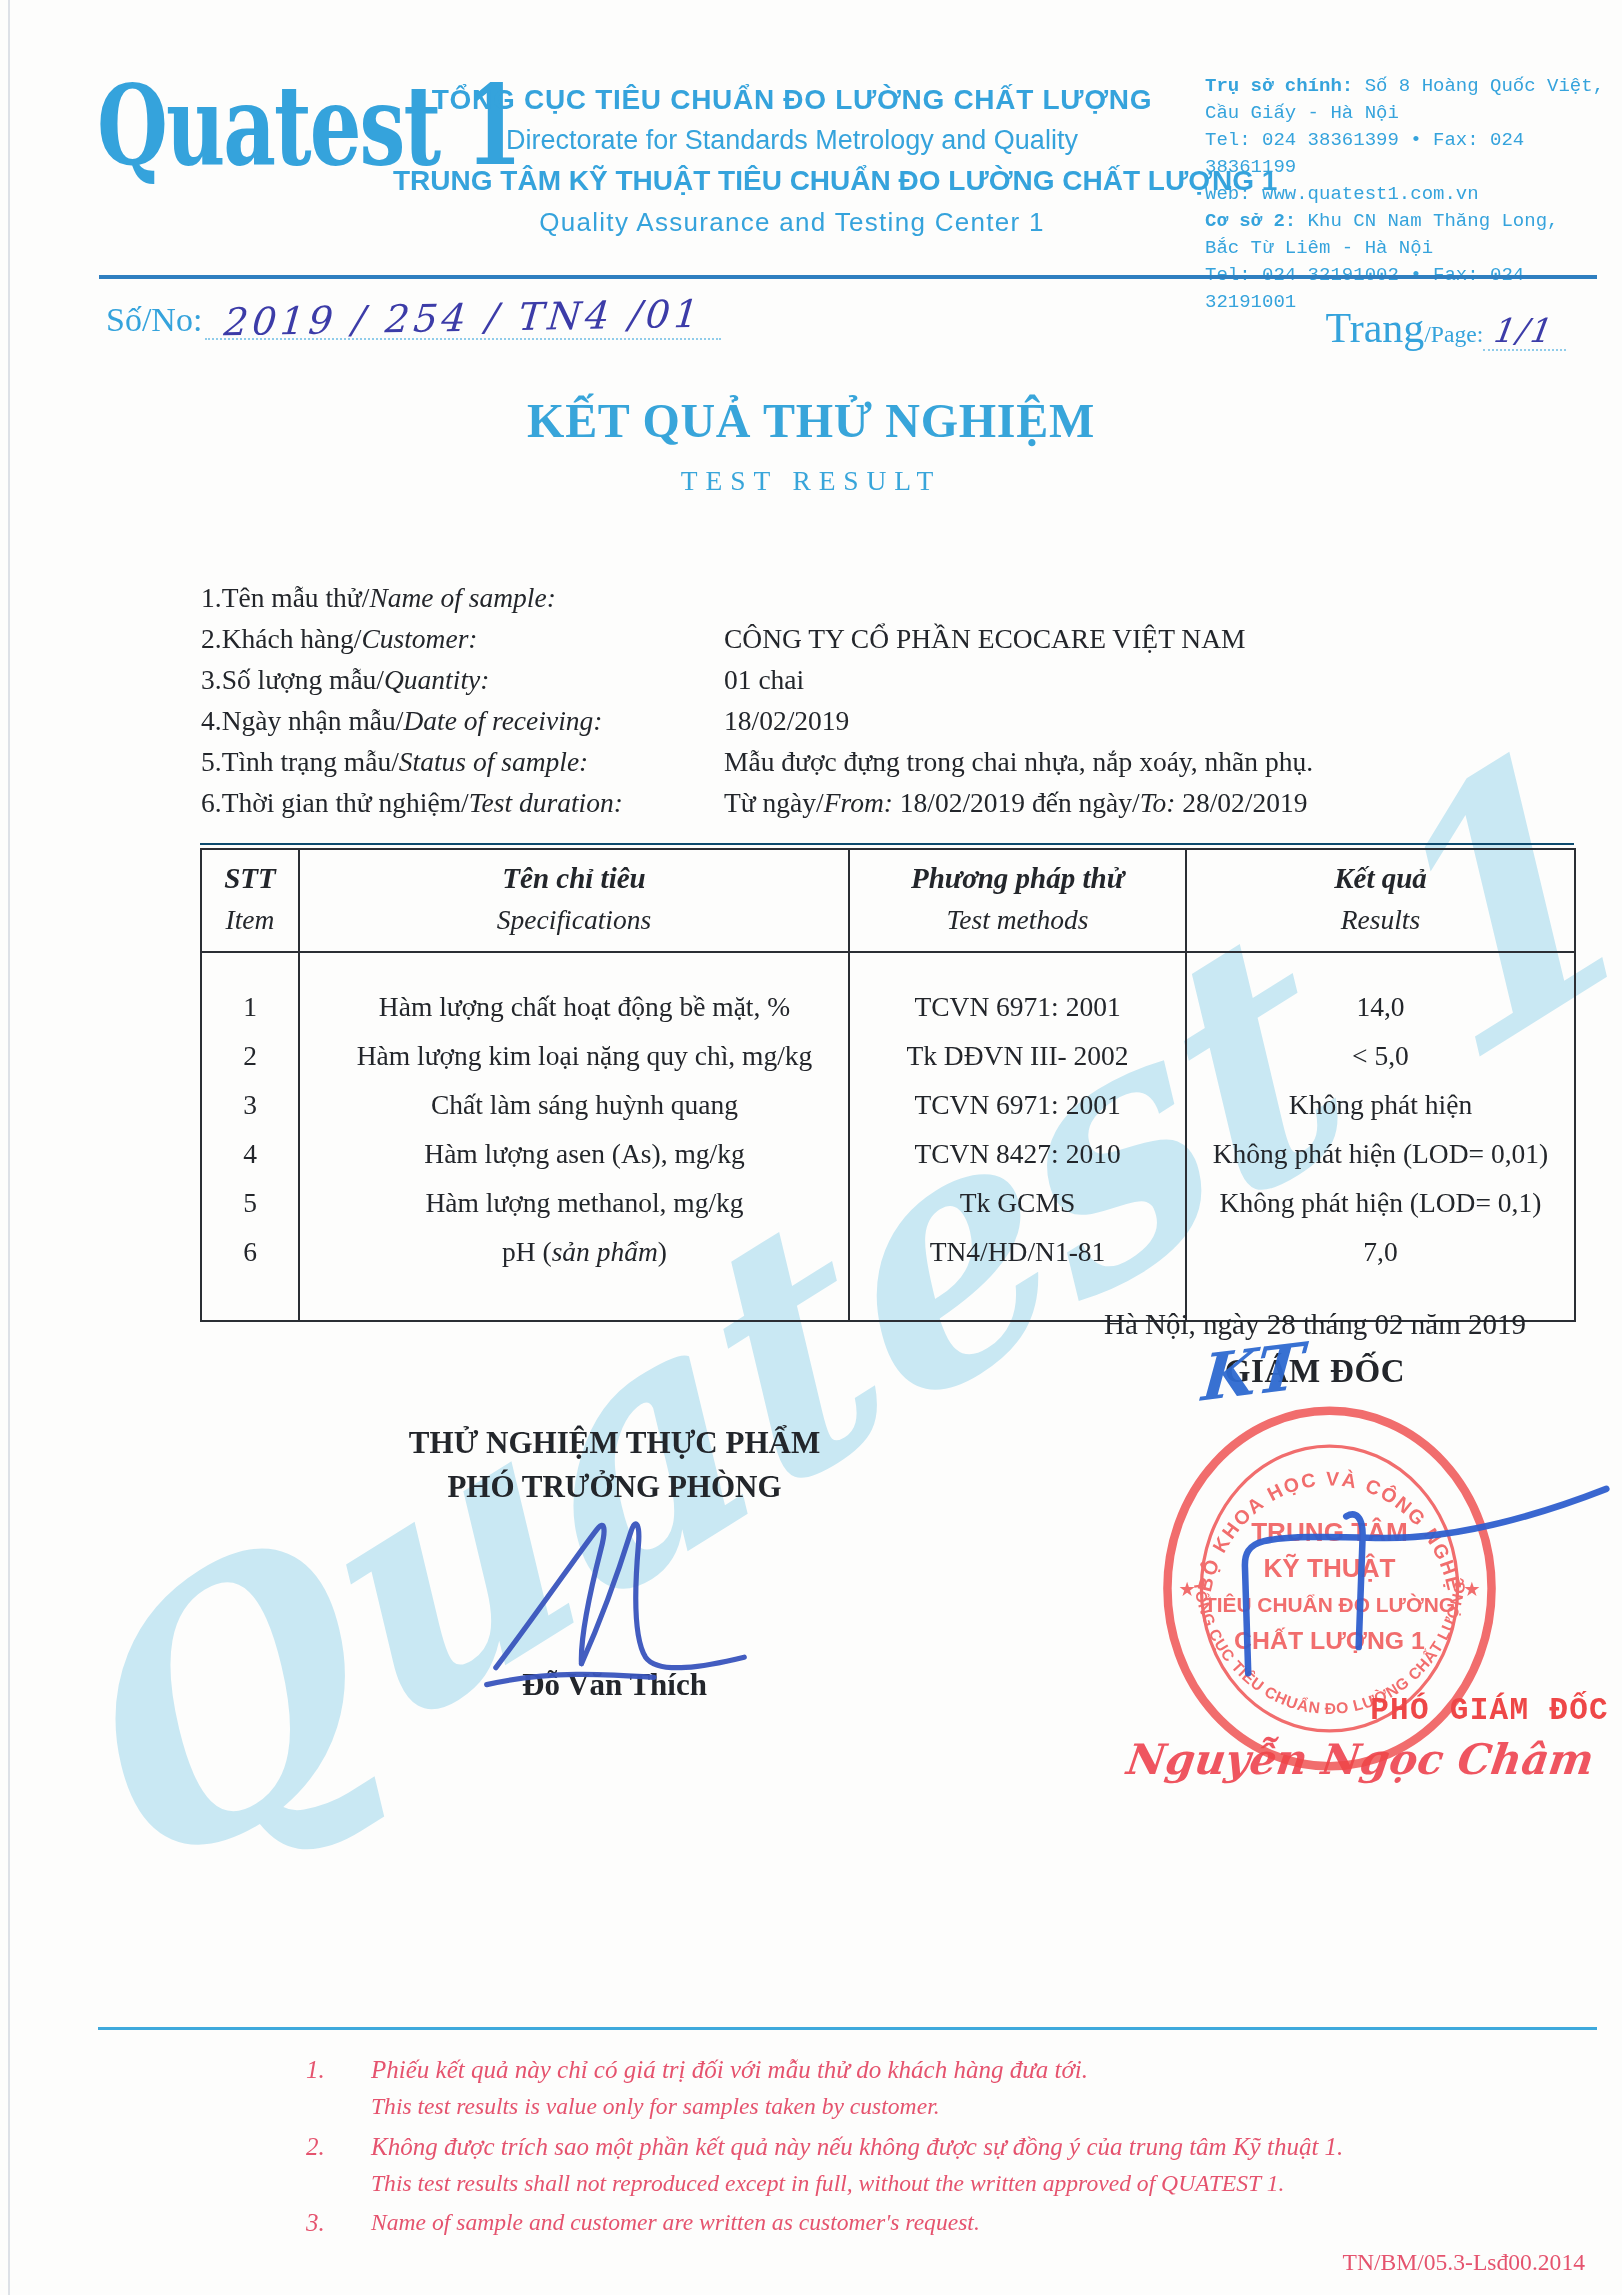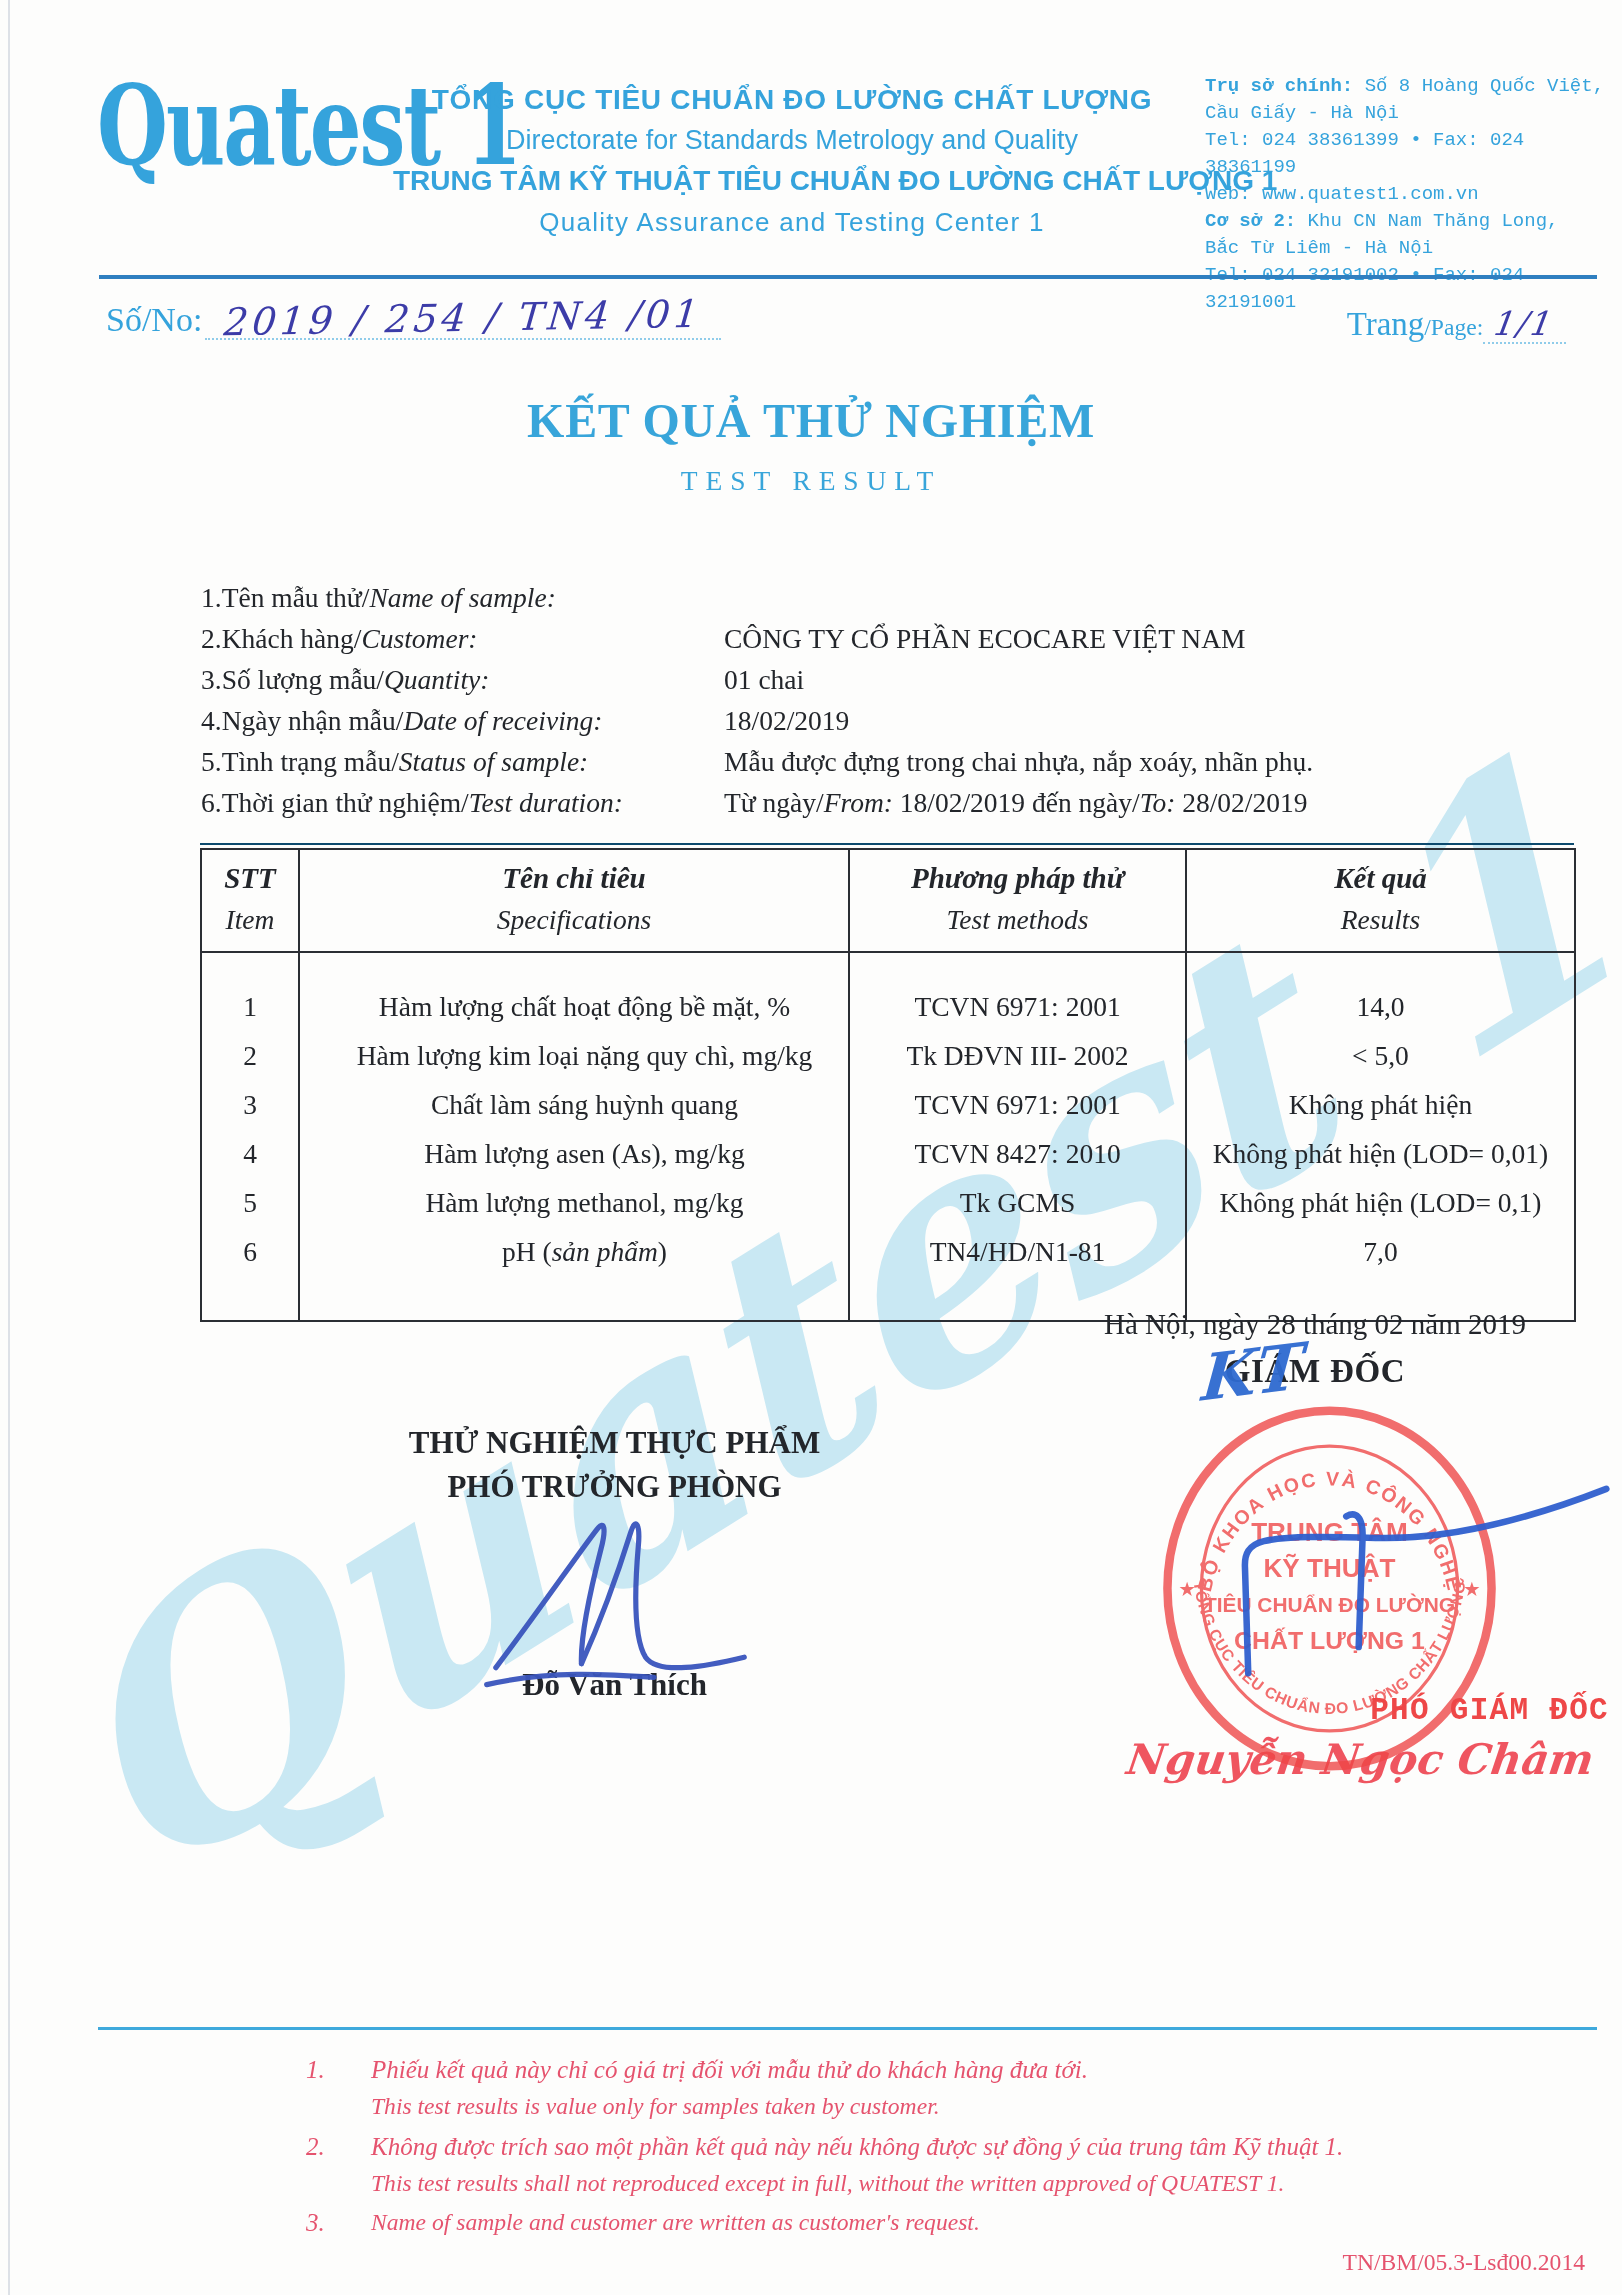--- a/index.html
+++ b/index.html
@@ -41,21 +41,21 @@
   .contact b{font-weight:bold;}
   .rule-top{position:absolute;left:99px;top:275px;width:1498px;height:3.9px;background:#2f7fc0;}
 
   
   .refrow{position:absolute;left:106px;top:296px;width:1498px;height:65px;}
   .so-label{font-size:34px;color:#35a3dc;}
   .hand{font-family:"DejaVu Serif",serif;font-style:italic;color:#3c3ca8;display:inline-block;}
   .so-val{font-size:38px;letter-spacing:3.9px;transform:skewX(-6deg) rotate(-1deg);padding:0 19.6px;}
   .dotted{border-bottom:2.6px dotted #8fccea;padding-bottom:5.2px;}
   .trang{position:absolute;right:38px;top:7.9px;}
-  .trang .t1{font-size:33px;color:#35a3dc;}
+  .trang .t1{font-size:42px;color:#35a3dc;}
   .trang .t2{font-size:23.6px;color:#35a3dc;}
   .trang-val{font-size:33px;letter-spacing:2px;transform:skewX(-10deg);padding:0 11.8px;}
 
   
   .title{position:absolute;left:0;top:393px;width:1622px;text-align:center;
     font-family:Liberation Serif, serif;color:#38a5da;}
   .title .vn{font-size:48px;font-weight:bold;letter-spacing:0.7px;}
   .title .en{font-size:27.5px;margin-top:17px;letter-spacing:7.9px;}
 
   

